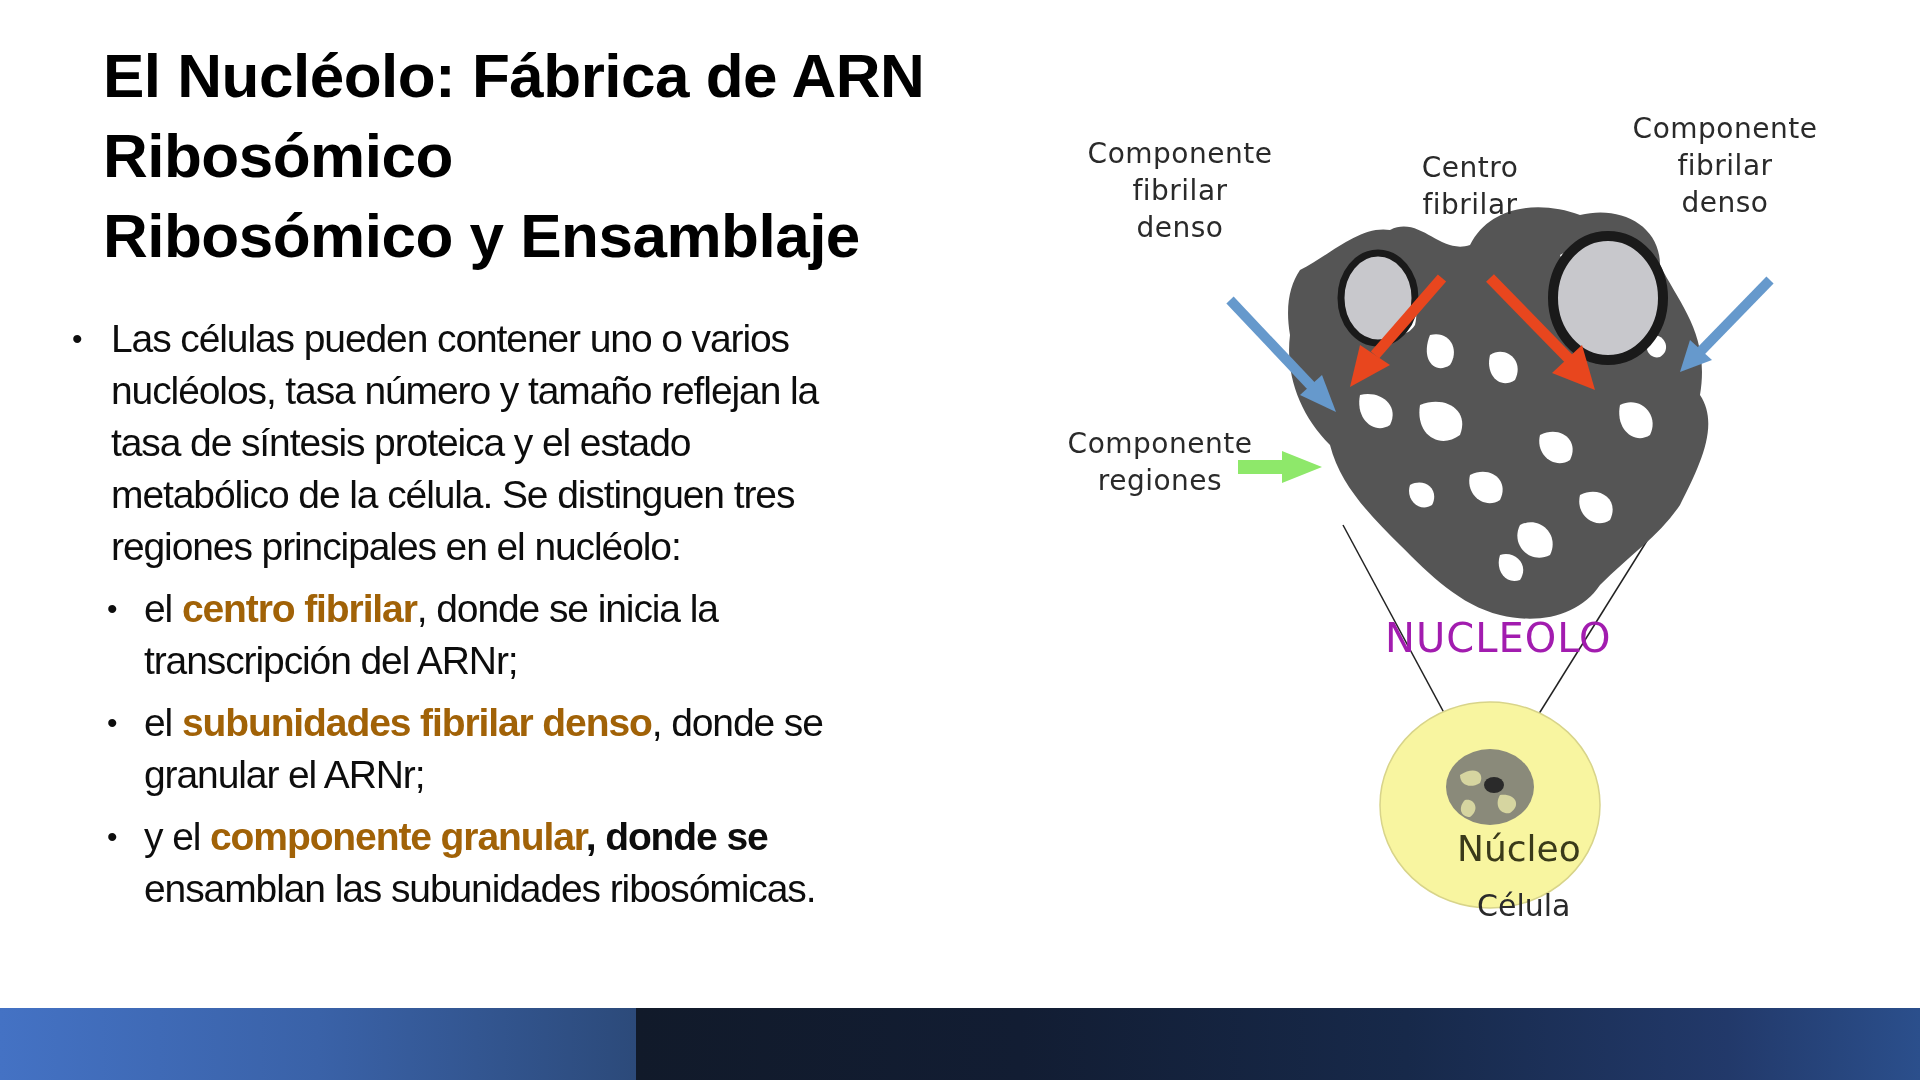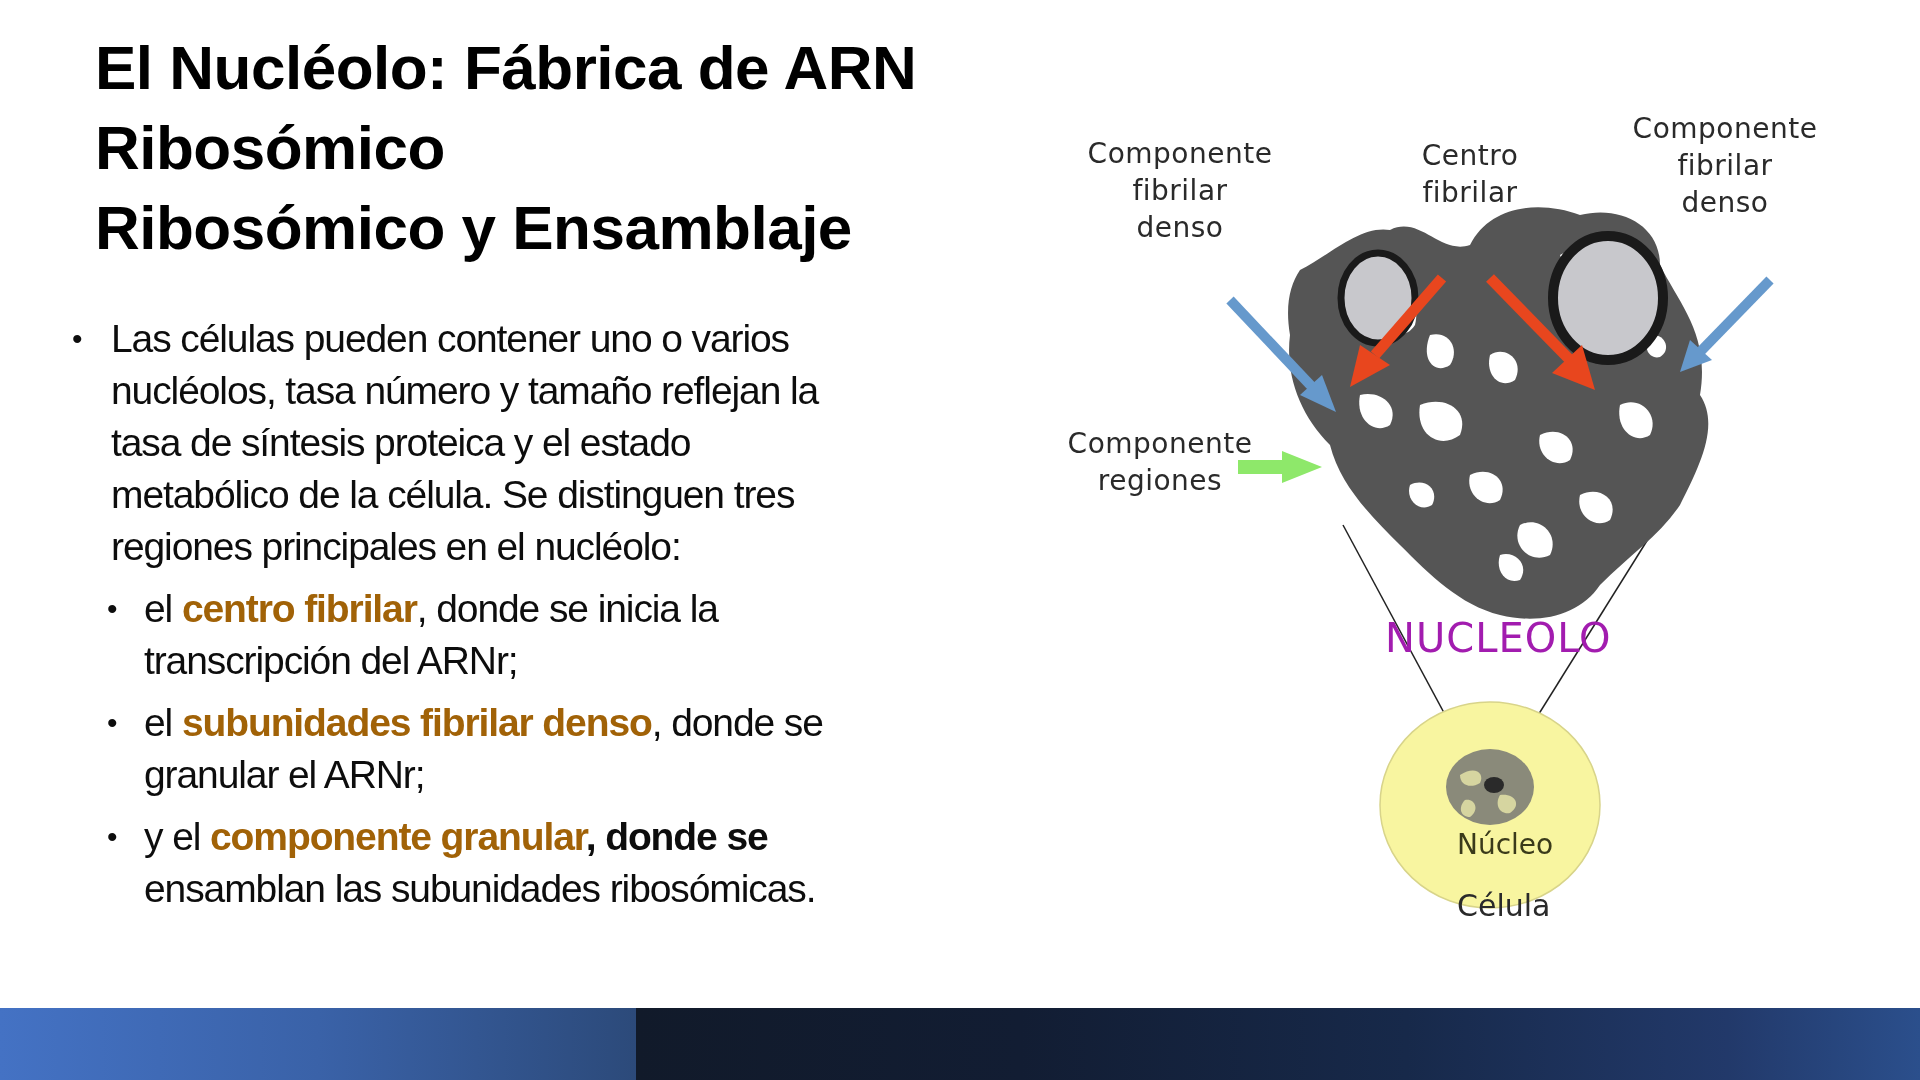--- a/index.html
+++ b/index.html
@@ -7,21 +7,21 @@
       width: 1920px; height: 1080px; position: relative; overflow: hidden;
       background: #ffffff;
       font-family: "Liberation Sans", "DejaVu Sans", sans-serif;
       color: #0d0d0d;
     }
     .title {
       position: absolute; left: 95px; top: 28px; width: 900px;
       font-family: "Liberation Sans", sans-serif;
       font-weight: bold; font-size: 62px; line-height: 80px;
       letter-spacing: -0.5px; color: #000;
-      margin: 0;
+      margin: 8px;
     }
     .title span { display: block; }
     .body-list {
       position: absolute; left: 72px; top: 313px; width: 930px;
       margin: 0; padding: 0; list-style: none;
       font-size: 39px; line-height: 52px; color: #0d0d0d;
       font-family: "Liberation Sans Narrow", "Liberation Sans", sans-serif;
     }
     .b1 { position: relative; padding-left: 39px; }
     .bullet {
@@ -37,22 +37,22 @@
     .diagram { position: absolute; left: 1060px; top: 105px; width: 800px; height: 830px; }
     .diagram svg { width: 100%; height: 100%; }
     .dlabel {
       position: absolute; text-align: center; font-size: 28px; line-height: 37px;
       color: #2a2a2a; font-family: "DejaVu Sans", sans-serif; letter-spacing: 0.5px;
     }
     .nucleolo-label {
       position: absolute; left: 325px; top: 510px; font-size: 40px; letter-spacing: 1px;
       font-family: "DejaVu Sans", sans-serif; color: #a21caf;
     }
-    .nucleo-label { position: absolute; left: 397px; top: 723px; font-size: 28px; color: #3a3a1a; font-family: "DejaVu Sans", sans-serif; }
-    .celula-label { position: absolute; left: 397px; top: 783px; font-size: 30px; color: #2a2a2a; font-family: "DejaVu Sans", sans-serif; }
+    .nucleo-label { position: absolute; left: 397px; top: 723px; font-size: 36px; color: #3a3a1a; font-family: "DejaVu Sans", sans-serif; }
+    .celula-label { position: absolute; left: 417px; top: 783px; font-size: 30px; color: #2a2a2a; font-family: "DejaVu Sans", sans-serif; }
 
     .footer { position: absolute; left: 0; top: 1008px; width: 1920px; height: 72px; }
     .footer-left {
       position: absolute; left: 0; top: 0; width: 636px; height: 72px;
       background: linear-gradient(90deg, #4472C4 0%, #3a62a8 50%, #2c4a7a 100%);
     }
     .footer-right {
       position: absolute; left: 636px; top: 0; width: 1284px; height: 72px;
       background: linear-gradient(90deg, #111a2a 0%, #121d33 30%, #17294a 60%, #22396a 85%, #2b4f8c 100%);
     }
@@ -157,21 +157,21 @@
       <path d="M405,695 C415,693 420,705 410,712 C400,712 398,702 405,695 Z"></path>
     </g>
     <ellipse cx="434" cy="680" rx="10" ry="8" fill="#2a2a2a"></ellipse>
   </svg>
 
   <div class="dlabel" style="left:0px; top:30px; width:240px;">
     <div>Componente</div>
     <div>fibrilar</div>
     <div>denso</div>
   </div>
-  <div class="dlabel" style="left:335px; top:32px; width:150px;">
+  <div class="dlabel" style="left:335px; top:44px; width:150px;">
     <div>Centro</div>
     <div>fibrilar</div>
   </div>
   <div class="dlabel" style="left:545px; top:5px; width:240px;">
     <div>Componente</div>
     <div>fibrilar</div>
     <div>denso</div>
   </div>
   <div class="dlabel" style="left:-10px; top:320px; width:220px;">
     <div>Componente</div>

